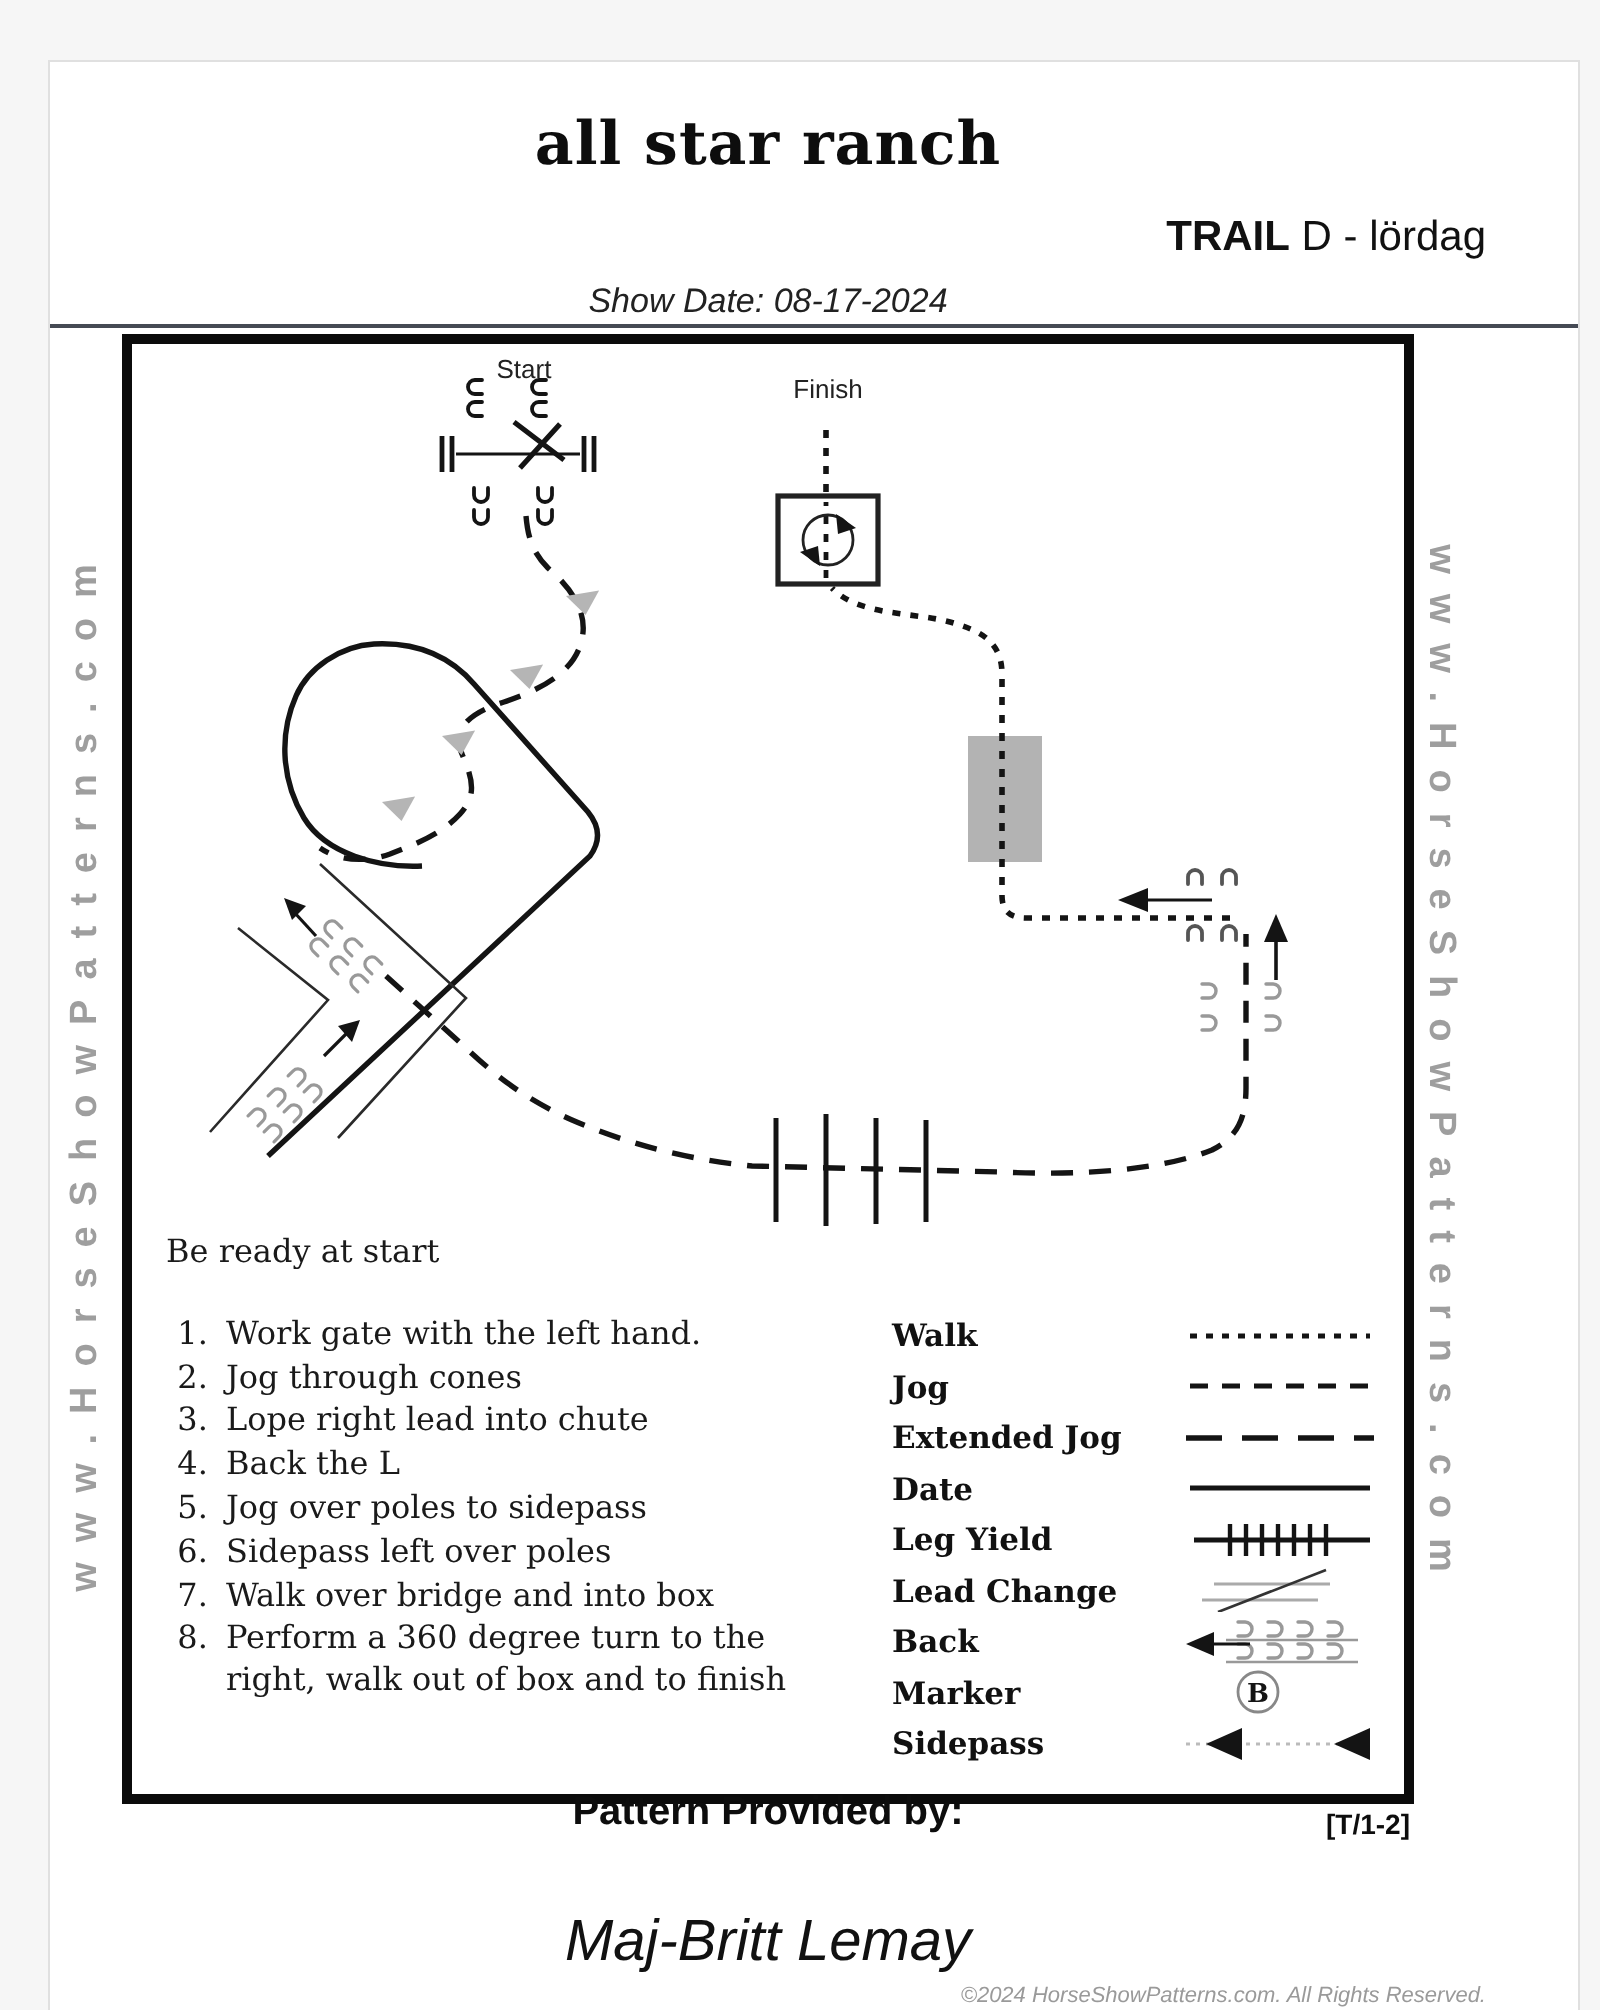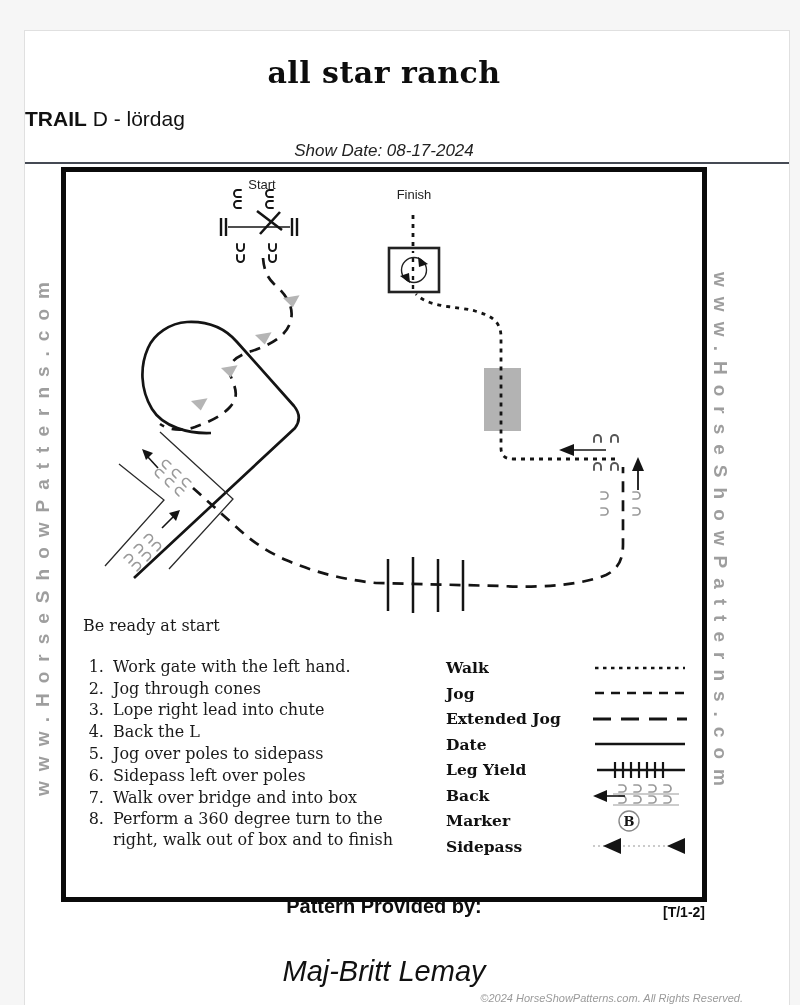--- a/index.html
+++ b/index.html
@@ -10,21 +10,21 @@
   .page{
     position:absolute;left:24px;top:5px;width:766px;height:980px;
     background:#ffffff;border:1px solid #e0e0e0;box-sizing:border-box;margin-top:25px;
   }
   .title{
     position:absolute;left:0;top:24px;width:718px;text-align:center;
     font-family:"DejaVu Serif","Liberation Serif",serif;
     font-weight:bold;font-size:30px;color:#0d0d0d;letter-spacing:.5px;
   }
   .subtitle{
-    position:absolute;left:0;top:76px;width:718px;text-align:left;
+    position:absolute;left:0;top:76px;width:718px;text-align:right;
     font-size:21px;color:#111;
   }
   .subtitle .b{font-weight:bold;}
   .showdate{
     position:absolute;left:0;top:110px;width:718px;text-align:center;
     font-style:italic;font-size:17px;color:#222;
   }
   .hdr-rule{
     position:absolute;left:0;top:131px;width:764px;height:0;
     border-top:2px solid #454a54;
@@ -254,20 +254,28 @@
               <line x1="34" y1="3" x2="34" y2="19"></line>
             <line x1="42" y1="3" x2="42" y2="19"></line>
               <line x1="50" y1="3" x2="50" y2="19"></line>
             <line x1="58" y1="3" x2="58" y2="19"></line>
               <line x1="66" y1="3" x2="66" y2="19"></line>
             <line x1="74" y1="3" x2="74" y2="19"></line>
           </g>
         </svg>
       </div>
       <div class="lg-row">
+        <div class="lg-label">Lead Change</div>
+        <svg class="lg-sym" viewBox="0 0 100 22">
+          <line x1="18" y1="8" x2="76" y2="8" stroke="#aaa" stroke-width="1.6"></line>
+          <line x1="12" y1="16" x2="70" y2="16" stroke="#aaa" stroke-width="1.6"></line>
+          <line x1="20" y1="22" x2="74" y2="1" stroke="#333" stroke-width="1.3"></line>
+        </svg>
+      </div>
+      <div class="lg-row">
         <div class="lg-label">Back</div>
         <svg class="lg-sym" viewBox="0 0 100 22">
           <line x1="24" y1="10" x2="90" y2="10" stroke="#999" stroke-width="1.2"></line>
           <line x1="24" y1="21" x2="90" y2="21" stroke="#999" stroke-width="1.2"></line>
           <g stroke="#999" stroke-width="1.7" fill="none">
             <use href="#shoe" transform="translate(30,1) rotate(90) translate(0,-7)"></use>
             <use href="#shoe" transform="translate(45,1) rotate(90) translate(0,-7)"></use>
             <use href="#shoe" transform="translate(60,1) rotate(90) translate(0,-7)"></use>
             <use href="#shoe" transform="translate(75,1) rotate(90) translate(0,-7)"></use>
             <use href="#shoe" transform="translate(30,12) rotate(90) translate(0,-7)"></use>

